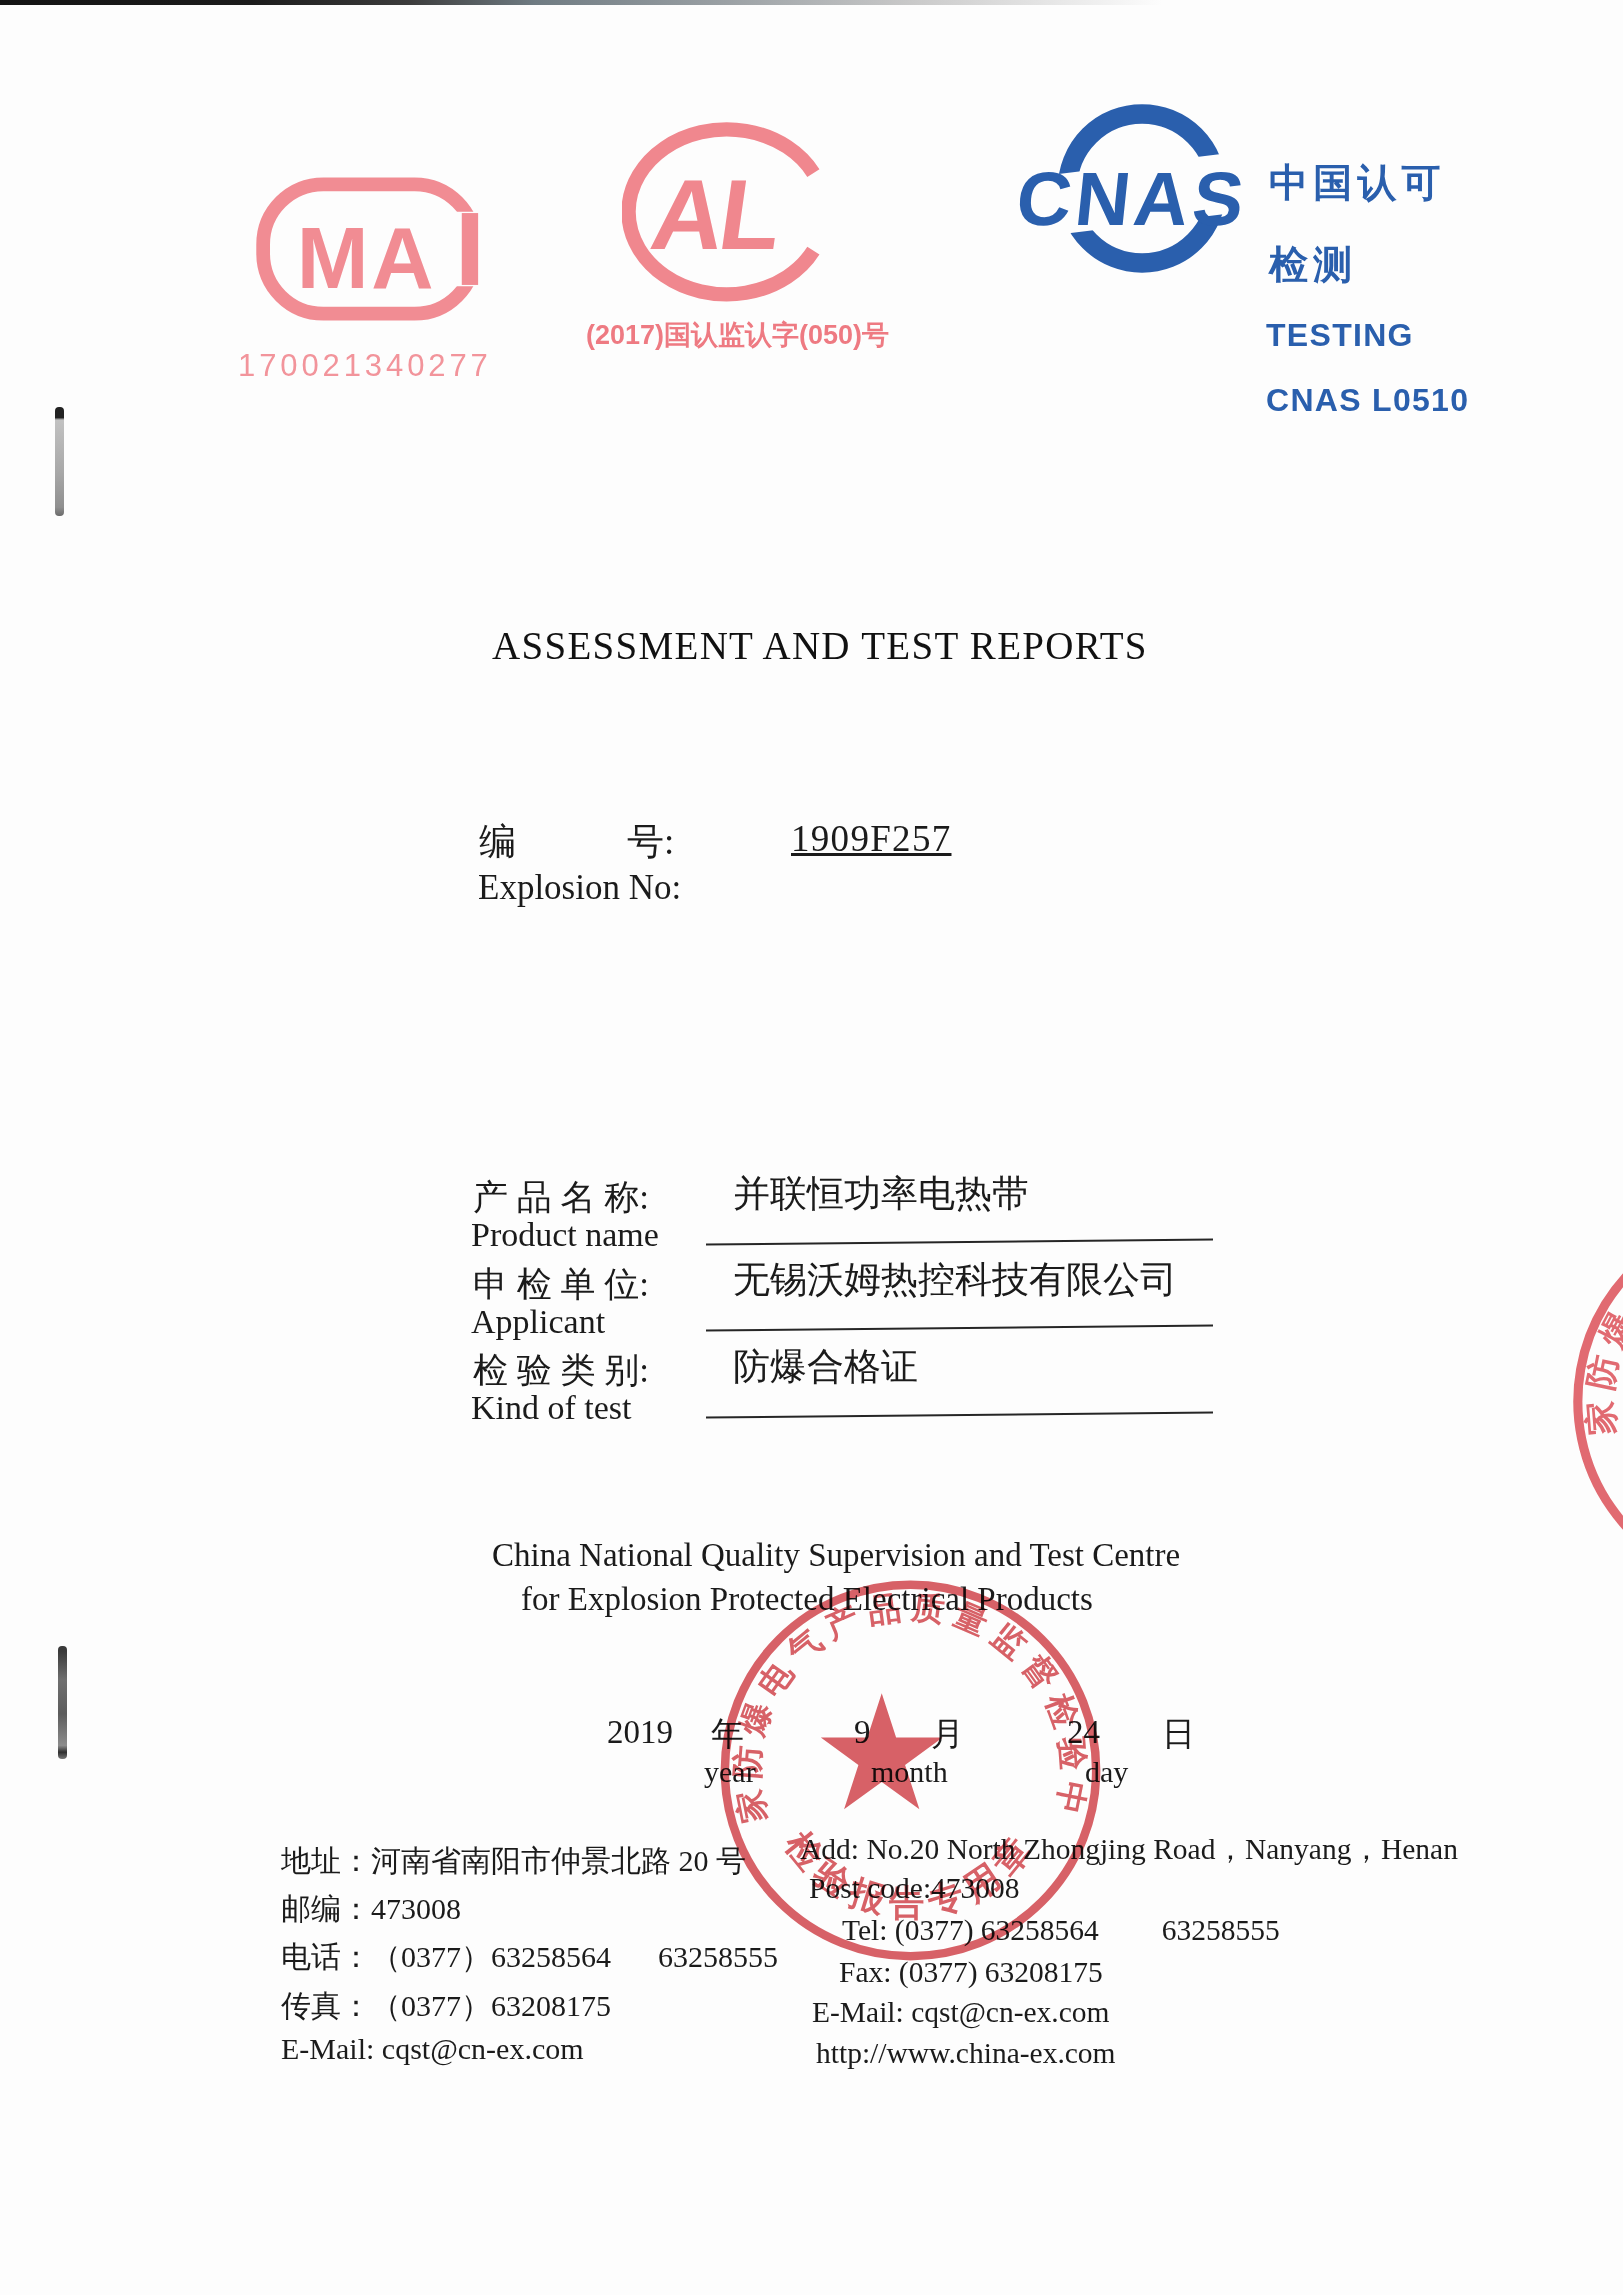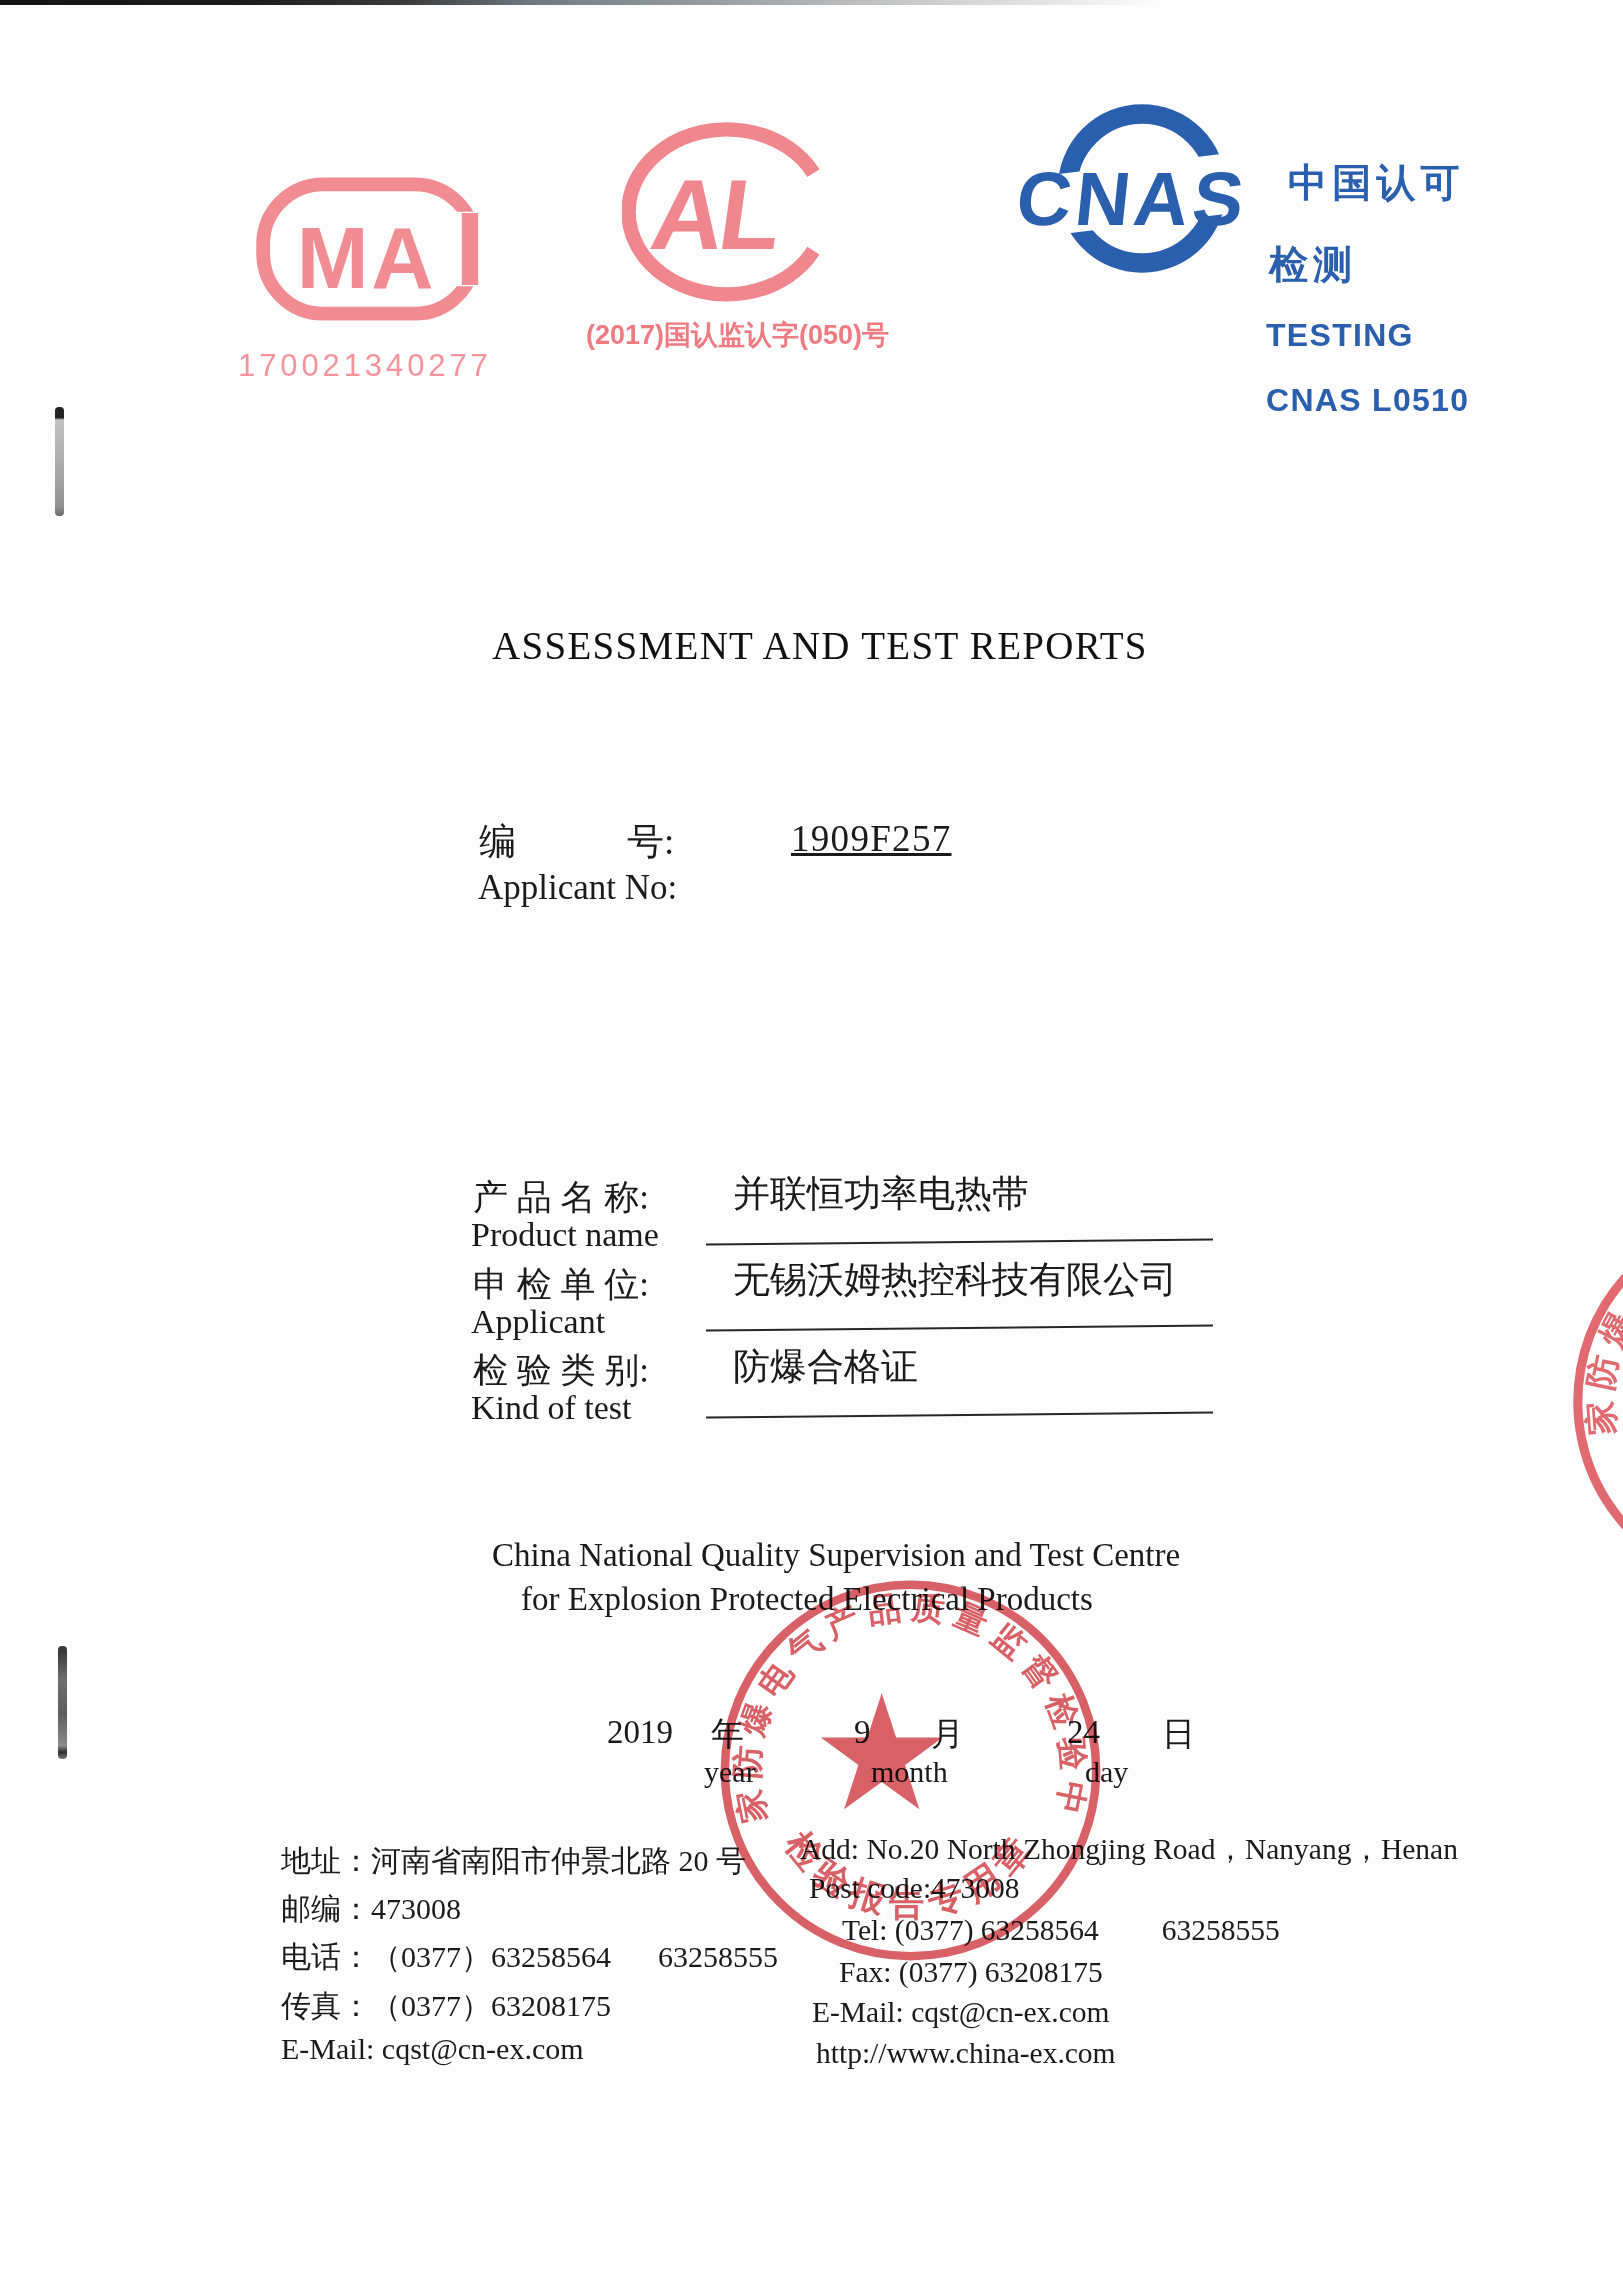--- a/index.html
+++ b/index.html
@@ -34,21 +34,21 @@
     font-size:31px;letter-spacing:3.9px;color:#f2949b;font-weight:400;white-space:nowrap;
   }
   .stamp-cal{left:622px;top:120px;width:216px;height:187px;opacity:.92;}
   .cal-caption{
     left:586px;top:317px;width:281px;text-align:center;
     font-size:27px;font-weight:700;color:#ee7a82;white-space:nowrap;
     font-family:"Liberation Sans","DejaVu Sans",sans-serif;
   }
   .cnas-logo{left:1013px;top:97px;width:262px;height:196px;}
   .cnas-text{color:#2a5fad;font-family:"Liberation Sans","DejaVu Sans",sans-serif;font-weight:700;white-space:nowrap;}
-  .cnas-cn-1{left:1269px;top:156px;font-size:39px;letter-spacing:5.2px;margin-left:19px;}
+  .cnas-cn-1{left:1269px;top:156px;font-size:39px;letter-spacing:5.2px;}
   .cnas-cn-2{left:1269px;top:238px;font-size:39px;letter-spacing:5.2px;}
   .cnas-en-1{left:1266px;top:317px;font-size:32px;letter-spacing:1.3px;}
   .cnas-en-2{left:1266px;top:382px;font-size:32px;letter-spacing:1.3px;}
   
   .title-cn{
     left:372px;top:499px;font-size:69px;font-weight:600;
     letter-spacing:215px;white-space:nowrap;color:#111;
   }
   .title-en{left:492px;top:623px;font-size:39px;letter-spacing:1.3px;white-space:nowrap;color:#111;}
   
@@ -113,21 +113,21 @@
   </svg>
   <div class="abs cnas-text cnas-cn-1">中国认可</div>
   <div class="abs cnas-text cnas-cn-2">检测</div>
   <div class="abs cnas-text cnas-en-1">TESTING</div>
   <div class="abs cnas-text cnas-en-2">CNAS L0510</div>
 
   <div class="abs title-en">ASSESSMENT AND TEST REPORTS</div>
 
   <div class="abs ref-label">编　　　号:</div>
   <div class="abs ref-value">1909F257</div>
-  <div class="abs ref-en">Applicant No:</div>
+  <div class="abs ref-en">Explosion No:</div>
 
   <div class="abs field-label" style="top:1174px;">产 品 名 称:</div>
   <div class="abs field-value" style="top:1169px;">并联恒功率电热带</div>
   <div class="abs field-en" style="top:1216px;">Product name</div>
   <div class="abs field-line" style="top:1241px;"></div>
 
   <div class="abs field-label" style="top:1261px;">申 检 单 位:</div>
   <div class="abs field-value" style="top:1255px;">无锡沃姆热控科技有限公司</div>
   <div class="abs field-en" style="top:1303px;">Applicant</div>
   <div class="abs field-line" style="top:1327px;"></div>

